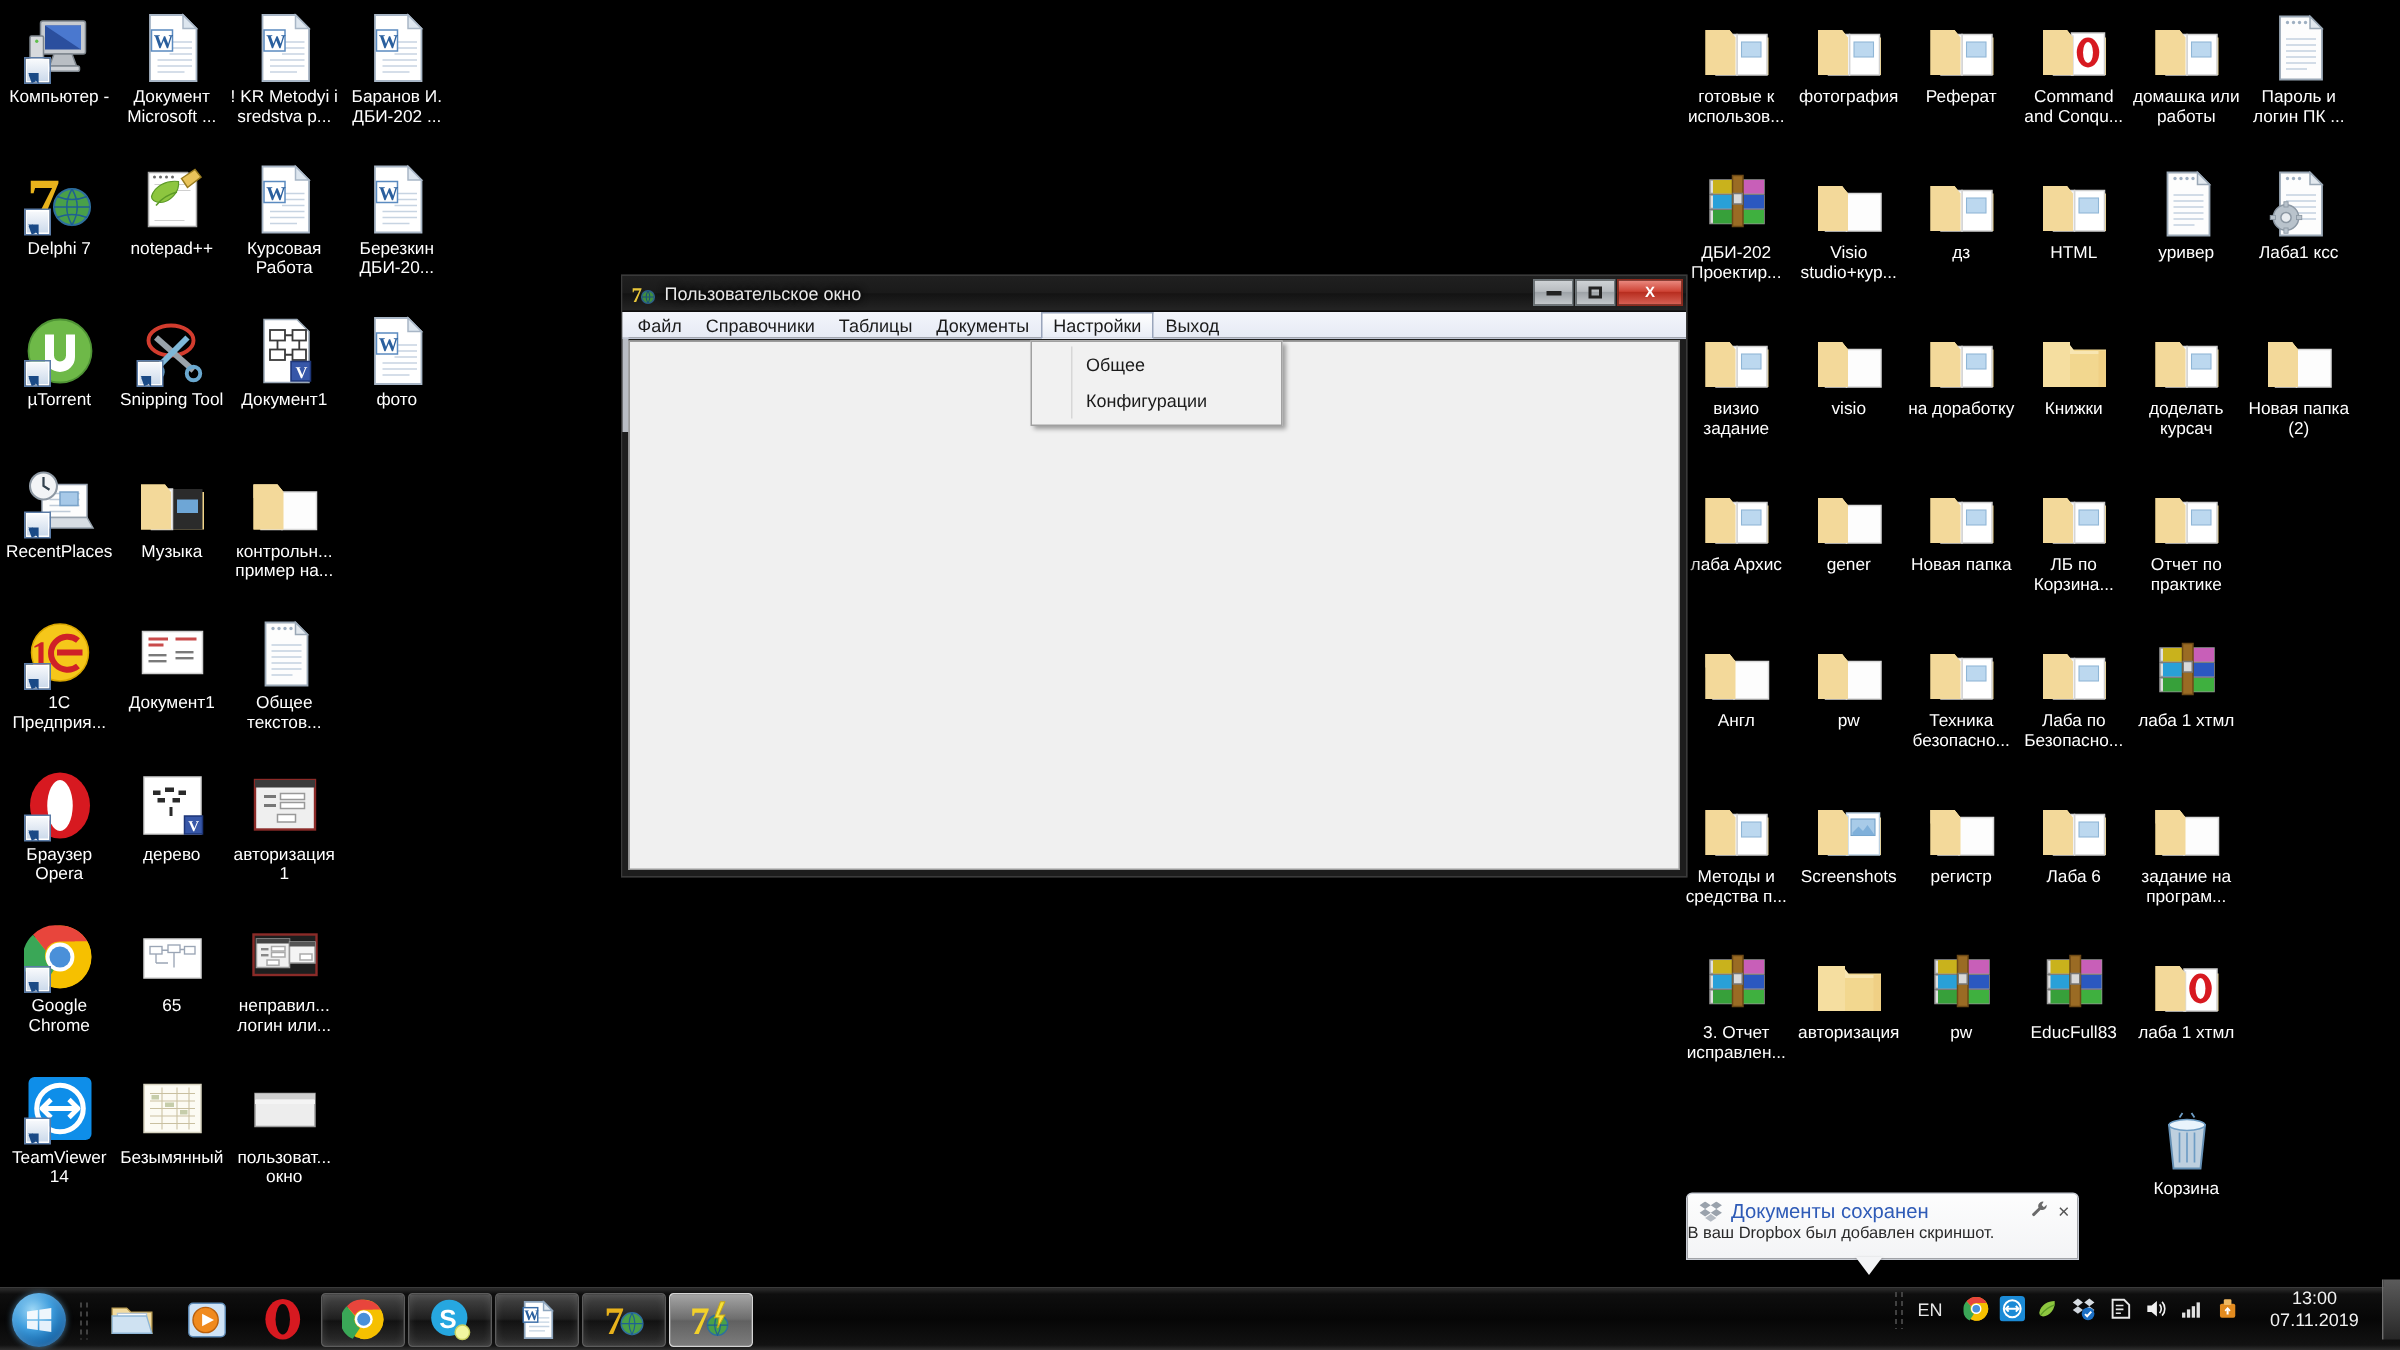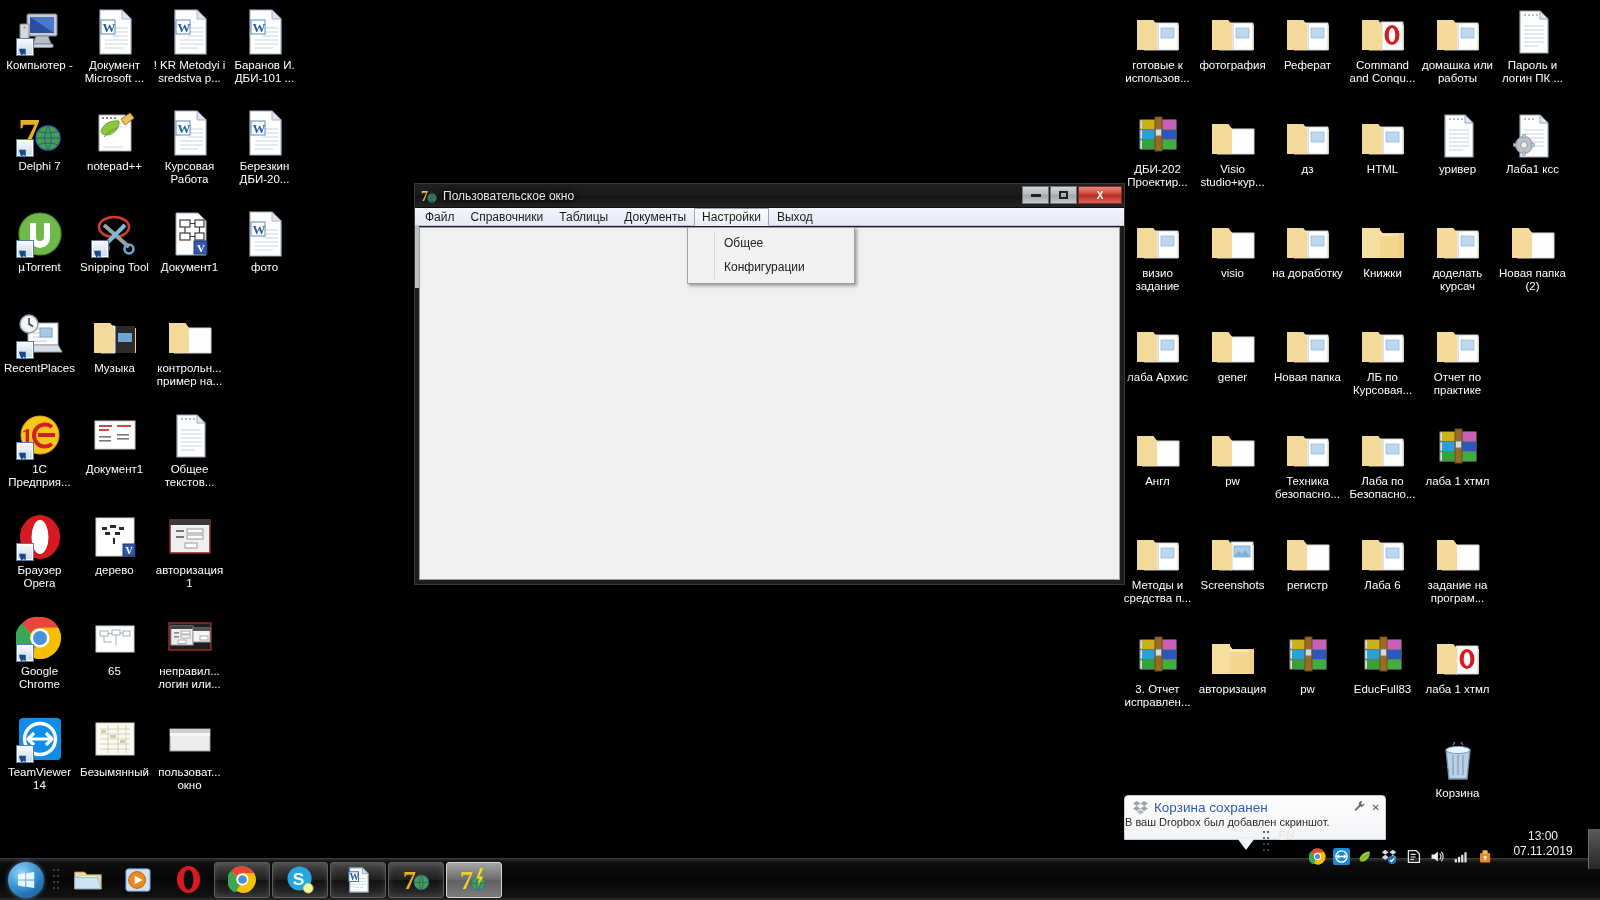--- a/index.html
+++ b/index.html
@@ -264,23 +264,23 @@
   .tb-btn.running {
     background: linear-gradient(to bottom, rgba(120,120,120,.55) 0%, rgba(55,55,55,.5) 48%, rgba(25,25,25,.6) 52%, rgba(85,85,85,.45) 100%);
     border: 1px solid #5c5c5c;
     box-shadow: inset 0 0 6px rgba(255,255,255,.12);
   }
   .tb-btn.active {
     background: linear-gradient(to bottom, rgba(215,215,215,.75) 0%, rgba(165,165,165,.65) 48%, rgba(135,135,135,.7) 52%, rgba(195,195,195,.6) 100%);
     border: 1px solid #d4d4d4;
   }
   #tray {
-    position: absolute; right: 0; bottom: 16px;
+    position: absolute; right: 0; bottom: 0;
     height: 55px;
-    display: flex; 
+    display: flex; align-items: center;
     gap: 0px;
     padding-right: 0px;
   }
   .tray-lang {
     font-size: 12px; color: #e6e6e6; padding: 0 8px;
   }
   .tray-icons { display: flex; align-items: center; gap: 7px; padding: 0 6px; }
   .tray-ic { width: 17px; height: 17px; display:block; }
   .clock {
     width: 86px; text-align: center;
@@ -348,21 +348,21 @@
           <svg class="ic" viewBox="0 0 48 48" width="48" height="48">
             <path d="M9 2h22l9 9v35H9z" fill="#fff" stroke="#a8b6c6" stroke-width="1.2"></path>
             <path d="M31 2l9 9h-9z" fill="#dde6ef" stroke="#a8b6c6"></path>
             <g stroke="#c7d4e2" stroke-width="1.1">
               <path d="M22 20h15M22 24h15M22 28h15M14 32h23M14 36h23M14 40h18"></path>
             </g>
             <rect x="10" y="12" width="14" height="14" fill="#fff" stroke="#5b8bc0"></rect>
             <text x="11.5" y="24" font-size="13" font-family="Liberation Serif, serif" font-weight="bold" fill="#2a5f9e">W</text>
           </svg>
         </span>
-        <span class="lbl">Баранов И. ДБИ-101 ...</span>
+        <span class="lbl">Баранов И. ДБИ-202 ...</span>
       </div>
       <div class="dicon">
         <span class="glyph shortcut">
           <svg class="ic" viewBox="0 0 48 48" width="48" height="48">
             <text x="2" y="40" font-size="44" font-family="Liberation Serif, serif" font-weight="bold" fill="#e8b21c">7</text>
             <circle cx="32" cy="29" r="12" fill="#49a049" stroke="#2e6f9e" stroke-width="1.4"></circle>
             <g stroke="#1f5f93" stroke-width="1" fill="none">
               <path d="M20 29h24M32 17q7 12 0 24q-7-12 0-24M22 22q10 4 20 0M22 36q10-4 20 0"></path>
             </g>
           </svg>
@@ -1008,21 +1008,21 @@
         <span class="glyph">
           <svg class="ic" viewBox="0 0 48 48" width="48" height="48">
             <path d="M3 12h16l4 5h22v25H3z" fill="#f0d48a"></path>
             <path d="M24 15h20v27H24z" fill="#fff" stroke="#cfcfcf"></path>
             <rect x="27" y="20" width="13" height="10" fill="#bcd8ef" stroke="#8fb6d6" stroke-width=".7"></rect>
             <path d="M10 15h14v27H10z" fill="#fafafa" stroke="#d5d5d5"></path>
             <rect x="13" y="20" width="9" height="9" fill="#bcd8ef" stroke="#8fb6d6" stroke-width=".7"></rect>
             <path d="M3 12h16l4 5v25H3z" fill="#f3d99a"></path>
           </svg>
         </span>
-        <span class="lbl">ЛБ по Курсовая...</span>
+        <span class="lbl">ЛБ по Корзина...</span>
       </div>
       <div class="dicon">
         <span class="glyph">
           <svg class="ic" viewBox="0 0 48 48" width="48" height="48">
             <path d="M3 12h16l4 5h22v25H3z" fill="#f0d48a"></path>
             <path d="M24 15h20v27H24z" fill="#fff" stroke="#cfcfcf"></path>
             <rect x="27" y="20" width="13" height="10" fill="#bcd8ef" stroke="#8fb6d6" stroke-width=".7"></rect>
             <path d="M10 15h14v27H10z" fill="#fafafa" stroke="#d5d5d5"></path>
             <rect x="13" y="20" width="9" height="9" fill="#bcd8ef" stroke="#8fb6d6" stroke-width=".7"></rect>
             <path d="M3 12h16l4 5v25H3z" fill="#f3d99a"></path>
@@ -1330,21 +1330,21 @@
     <div class="ntitle">
       <span class="db-glyph">
         <svg width="15" height="14" viewBox="0 0 16 15">
           <path d="M4 0 0 2.7 4 5.4 8 2.7z" fill="#9aa2ac"></path>
           <path d="M12 0 8 2.7 12 5.4 16 2.7z" fill="#9aa2ac"></path>
           <path d="M0 8.1 4 5.4 8 8.1 4 10.8z" fill="#9aa2ac"></path>
           <path d="M16 8.1 12 5.4 8 8.1 12 10.8z" fill="#9aa2ac"></path>
           <path d="M4 11.7 8 9 12 11.7 8 14.4z" fill="#b4bac2"></path>
         </svg>
       </span>
-      <span>Корзина сохранен</span>
+      <span>Документы сохранен</span>
     </div>
     <div class="nbody">В ваш Dropbox был добавлен скриншот.</div>
   </div>
 
   <div id="taskbar">
 
     <div id="start-orb">
       <span class="orb">
         <svg width="20" height="20" viewBox="0 0 20 20">
           <path d="M2 4.4 9.2 3.3V9.5H2z" fill="#f4f9fd"></path>

